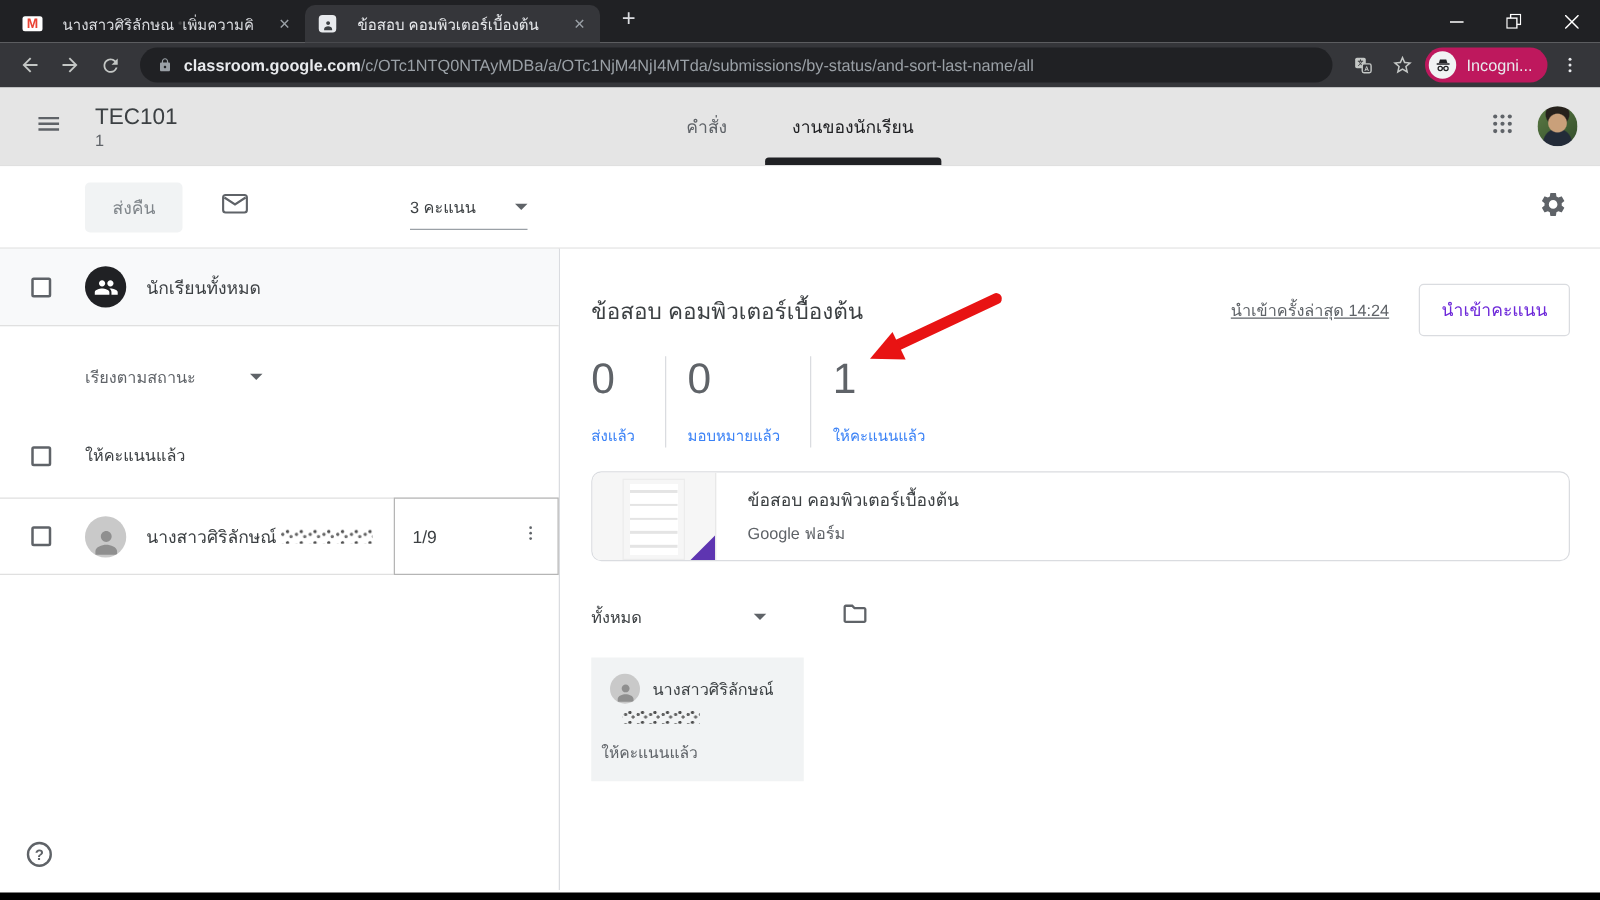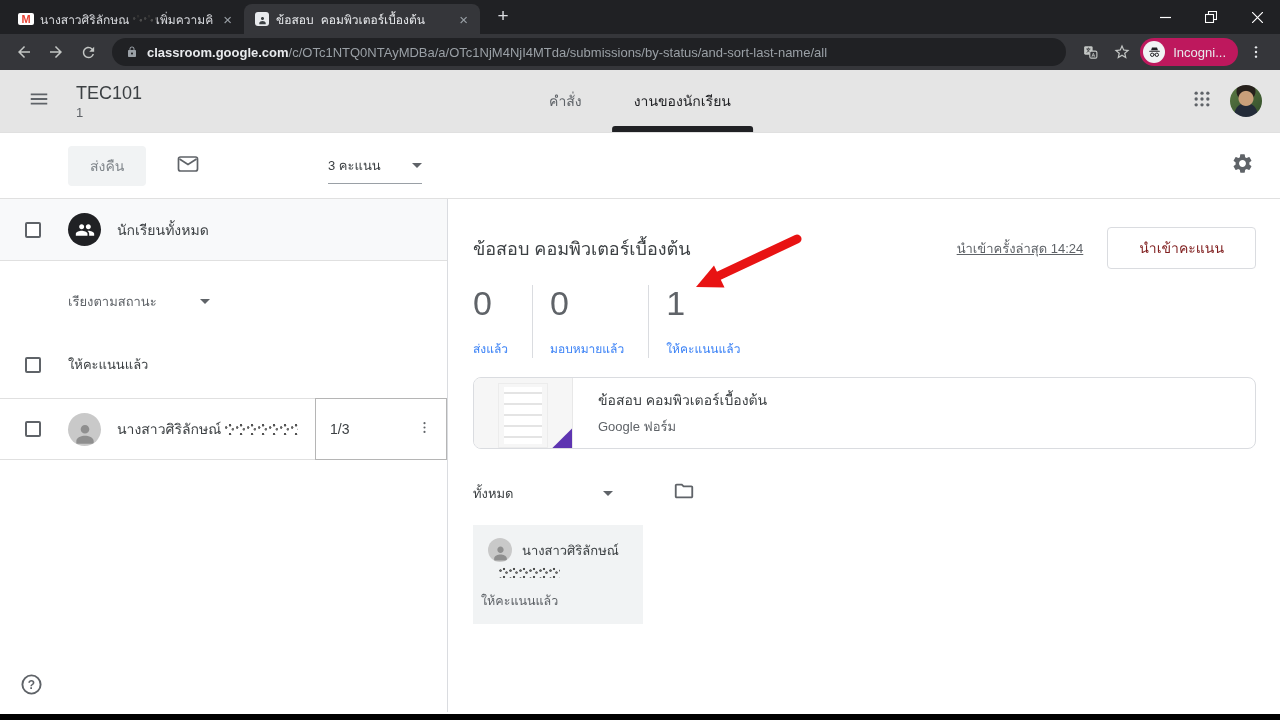--- a/index.html
+++ b/index.html
@@ -3,21 +3,21 @@
 <meta charset="utf-8">
 <style>
   * { margin:0; padding:0; box-sizing:border-box; }
   html,body { width:1280px; height:720px; overflow:hidden; }
   body { font-family:"Liberation Sans","DejaVu Sans",sans-serif; background:#fff; position:relative; }
 
   
   .chrome-tabs { height:34px; background:#202124; display:flex; align-items:flex-end; position:relative; }
   .tab { height:30px; width:236px; display:flex; align-items:center; padding:0 8px 0 10px; border-radius:8px 8px 0 0; font-size:12px; color:#dadce0; margin-left:8px; position:relative; }
   .tab.active { background:#35363a; color:#e8eaed; margin-left:0; }
-  .tab-title { flex:1; white-space:nowrap; overflow:hidden; margin:0 6px; display:flex; align-items:center;font-family:Liberation Mono, monospace; }
+  .tab-title { flex:1; white-space:nowrap; overflow:hidden; margin:0 16px; display:flex; align-items:center; }
   .tab-close { color:#9aa0a6; font-size:15px; line-height:1; padding:2px 4px; }
   .favicon { width:16px; height:16px; flex:none; display:flex; align-items:center; justify-content:center; }
   .gmail-icon { width:16px; height:12px; background:#fff; border-radius:2px; color:#ea4335; font-weight:bold; font-size:11px; line-height:12px; text-align:center; }
   .assign-icon { width:14px; height:14px; background:#e8eaed; border-radius:3px; display:flex; align-items:flex-end; justify-content:center; overflow:hidden; }
   .new-tab-btn { color:#dadce0; font-size:19px; margin:0 0 5px 10px; width:26px; height:26px; display:flex; align-items:center; justify-content:center; border-radius:50%; }
   .win-controls { position:absolute; right:0; top:0; height:34px; display:flex; }
   .win-btn { width:46px; height:34px; display:flex; align-items:center; justify-content:center; color:#fff; font-size:14px; }
 
   .chrome-toolbar { height:36px; background:#35363a; display:flex; align-items:center; padding:0 10px; gap:4px; }
   .nav-btn { width:28px; height:28px; display:flex; align-items:center; justify-content:center; border-radius:50%; flex:none; }
@@ -75,21 +75,21 @@
   .grade-text { margin-left:14px; font-size:14px; color:#3c4043; }
   .kebab { position:absolute; right:10px; padding:4px; }
   .help-btn { position:absolute; left:20px; bottom:12px; }
 
   
   .main { flex:1; position:relative; padding:0 24px 0 25px; background:#fff; }
   .main-header { margin-top:28px; display:flex; align-items:center; }
   .assign-title { font-size:18px; color:#3c4043; }
   .spacer { flex:1; }
   .last-import { font-size:13px; color:#5f6368; margin-right:24px;text-decoration:underline; }
-  .import-btn { border:1px solid #dadce0; background:#fff; color:#7f1d1d; font-size:14px; font-weight:500; padding:9px 31px; border-radius:4px; font-family:inherit; }
+  .import-btn { border:1px solid #dadce0; background:#fff; color:#6d28d9; font-size:14px; font-weight:500; padding:9px 17px; border-radius:4px; font-family:inherit; }
   .stats-row { margin-top:16px; display:flex; }
   .stat { padding-right:24px; margin-right:17px; border-right:1px solid #dadce0; min-width:54px; }
   .stat:last-child { border-right:none; }
   .stat-value { font-size:34px; color:#5f6368; font-weight:400; line-height:1.1; }
   .stat-label { font-size:12px; color:#3b82f6; margin-top:17px; }
   .attach-card { margin-top:19px; height:72px; border:1px solid #dadce0; border-radius:8px; display:flex; align-items:center; overflow:hidden; background:#fff; }
   .thumb { width:99px; height:100%; background:#f6f6f6; border-right:1px solid #e8e8e8; position:relative; flex:none; }
   .thumb-page { position:absolute; left:24px; right:24px; top:5px; bottom:0; background:#fff; border:1px solid #ececec;
       background-image:repeating-linear-gradient(to bottom, transparent 0 4px, #e4e4e4 4px 6px, transparent 6px 11px); background-position:0 4px; background-clip:content-box; padding:3px 5px; }
   .thumb-fold { position:absolute; right:0; bottom:0; width:20px; height:20px; background:#5e35b1; clip-path:polygon(100% 0,100% 100%,0 100%); }
@@ -286,21 +286,21 @@
       <span class="stud-avatar">
           <svg width="26" height="26" viewBox="0 0 24 24" fill="#8f8f8f">
             <path d="M12 12.5c2.2 0 4-1.8 4-4s-1.8-4-4-4-4 1.8-4 4 1.8 4 4 4zm0 2c-3.2 0-8 1.6-8 4.8V22h16v-2.7c0-3.2-4.8-4.8-8-4.8z"></path>
           </svg>
         </span>
       <span class="student-name">
           <span>นางสาวศิริลักษณ์</span>
           <span class="redact"></span>
         </span>
       <span class="grade-cell">
-        <span class="grade-text">1/3</span>
+        <span class="grade-text">1/9</span>
         <span class="kebab"><svg width="15" height="15" viewBox="0 0 24 24" fill="#5f6368">
               <circle cx="12" cy="5" r="1.7"></circle>
               <circle cx="12" cy="12" r="1.7"></circle>
               <circle cx="12" cy="19" r="1.7"></circle>
             </svg></span>
       </span>
     </div>
     <div class="help-btn"><svg width="23" height="23" viewBox="0 0 24 24">
           <circle cx="12" cy="12" r="9.5" fill="none" stroke="#5f6368" stroke-width="2"></circle>
           <text x="12" y="16.3" text-anchor="middle" font-size="12.5" font-family="Liberation Sans, sans-serif" fill="#5f6368" font-weight="bold">?</text>

